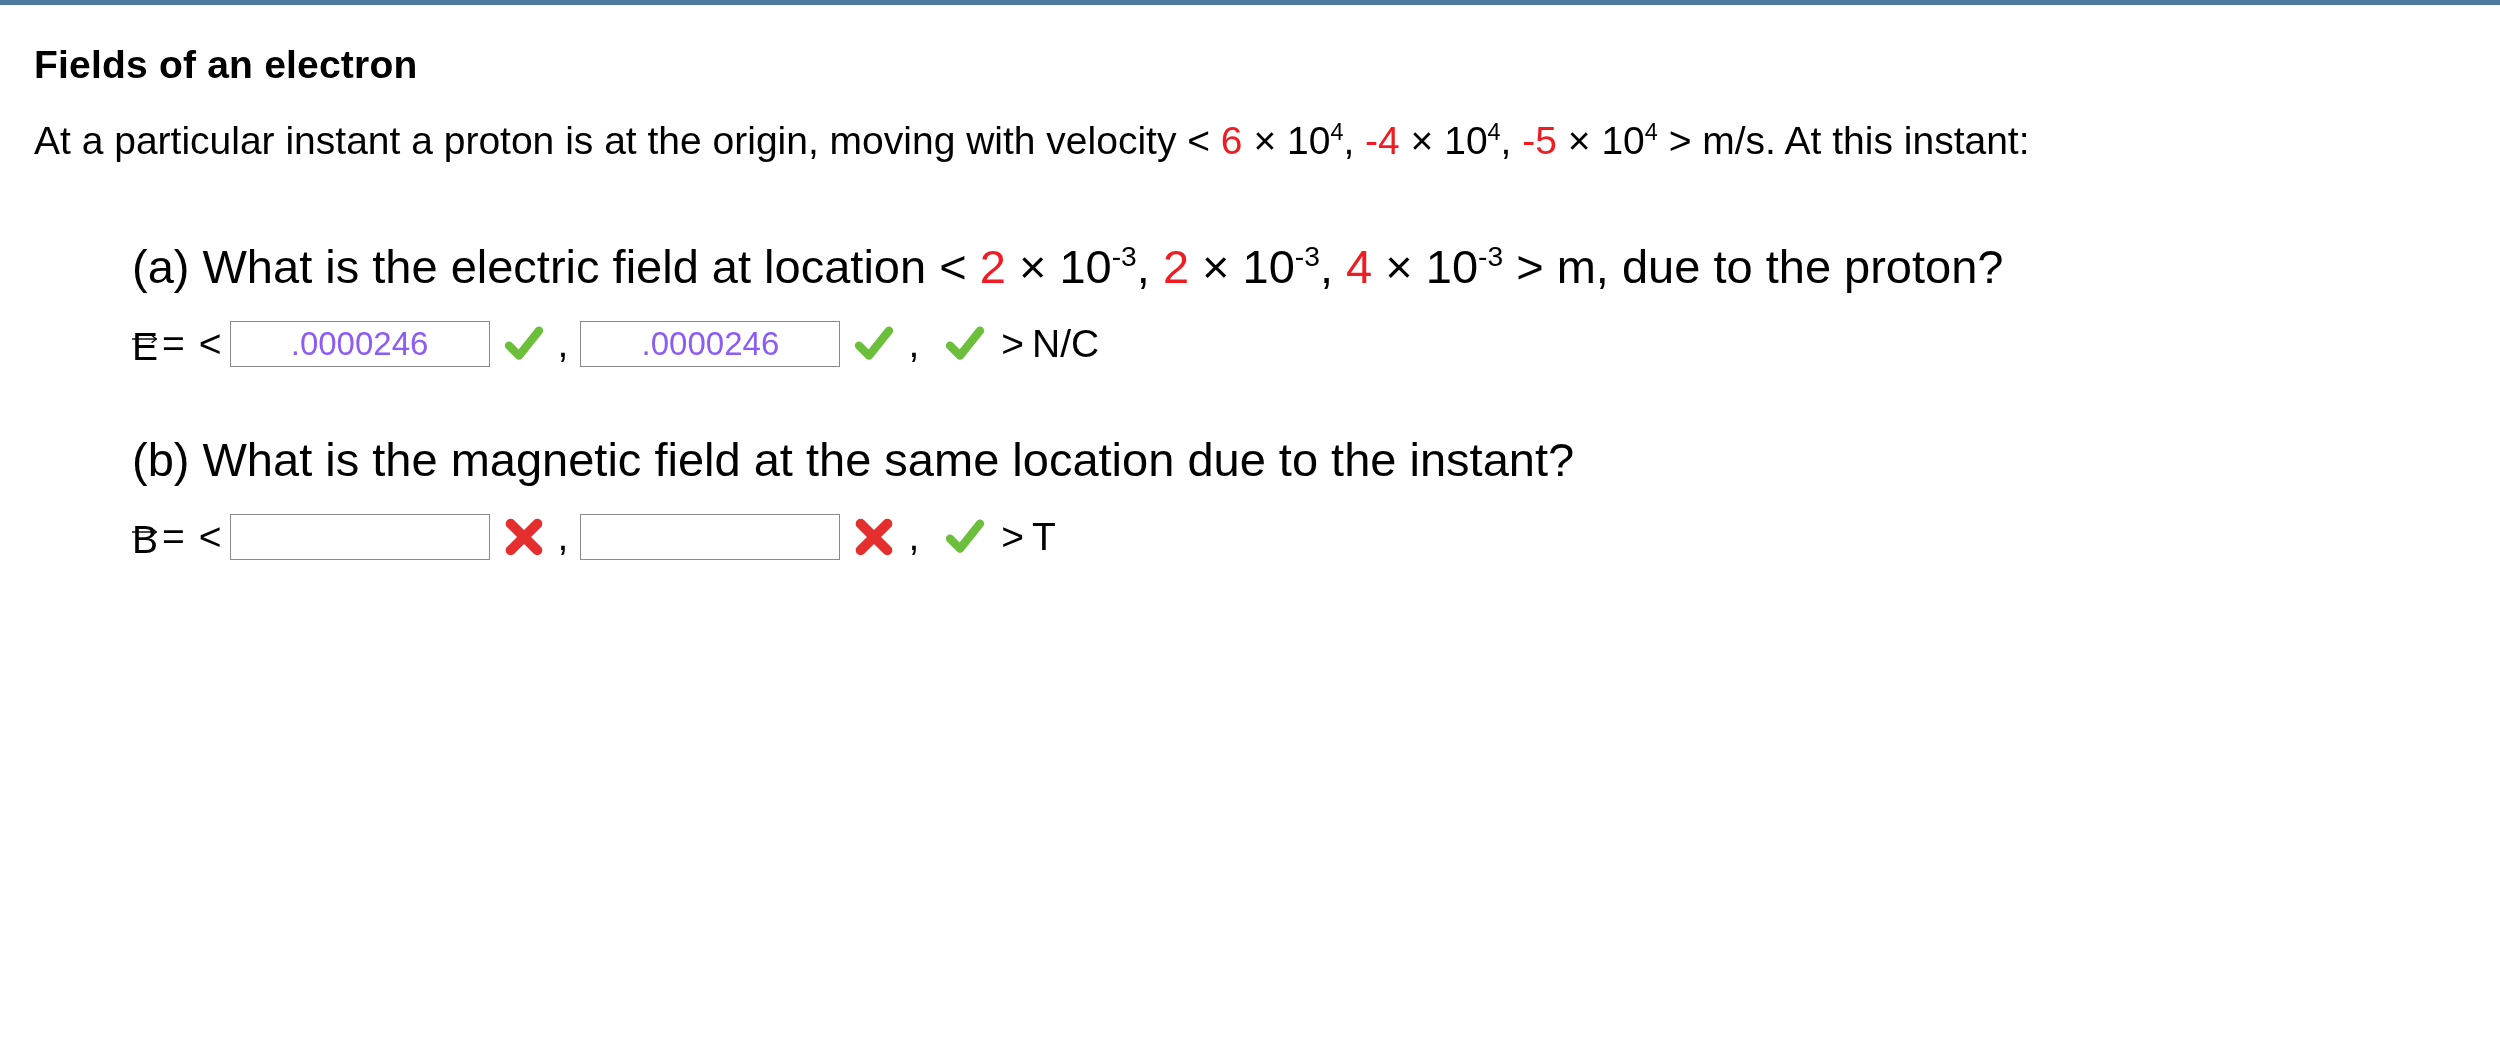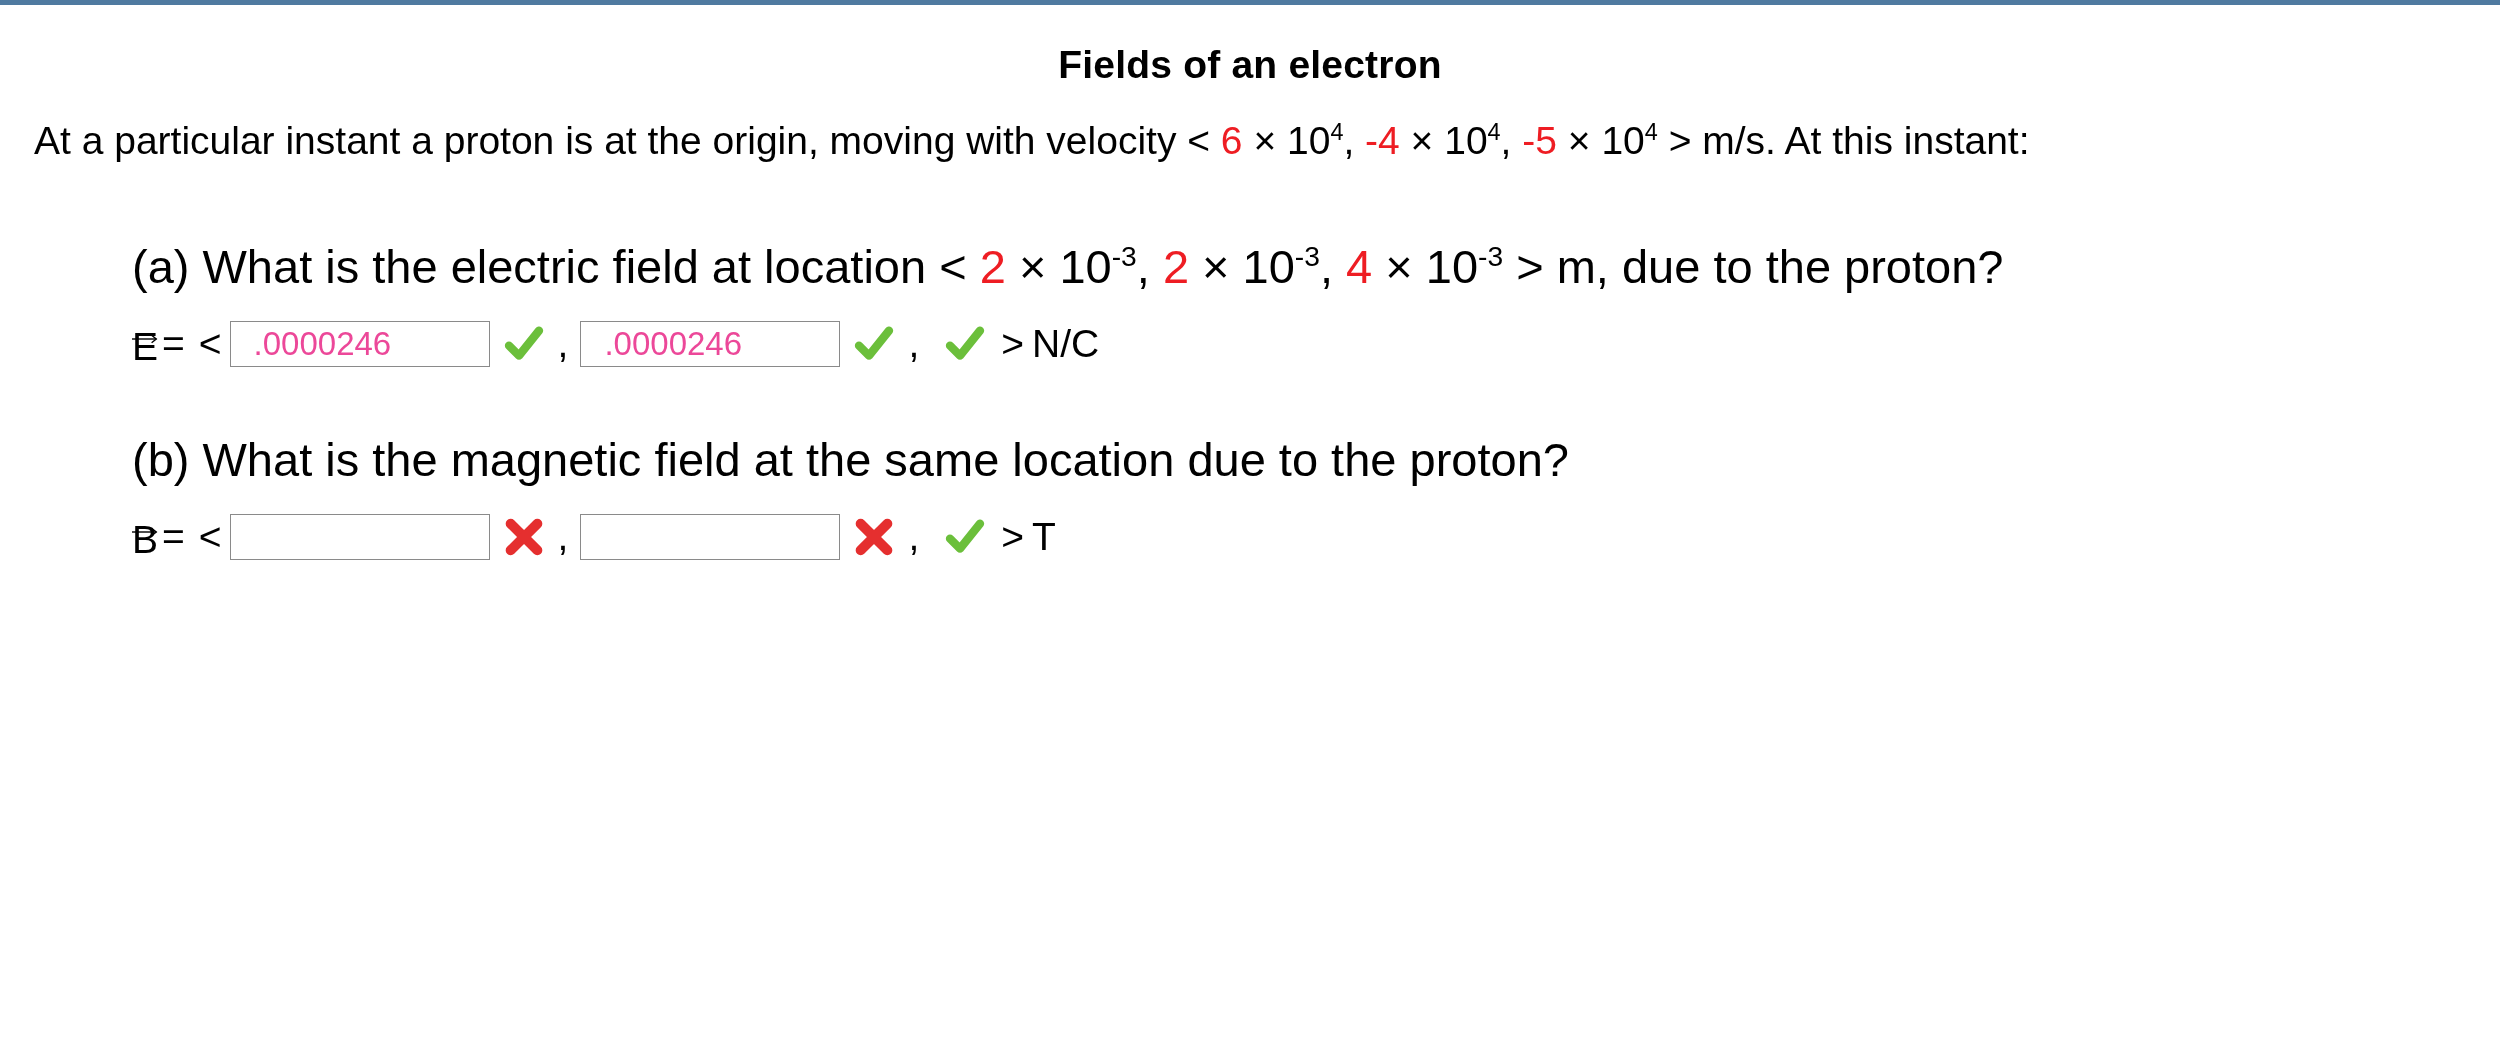--- a/index.html
+++ b/index.html
@@ -17,21 +17,20 @@
     border-top: 5px solid #4f7aa0;
     padding: 28px 34px;
   }
   .title {
     font-weight: 700;
     font-size: 39px;
     margin-top: 10px;
     margin-bottom: 28px;
     letter-spacing: 0.2px;
     color: #000;
-    text-align: center;
   }
   .intro {
     font-size: 39px;
     margin-bottom: 68px;
     line-height: 1.35;
     color: #000;
   }
   .intro .hl { color: #ee1d23; }
 
   .section {
@@ -74,21 +73,22 @@
 
   input.answer-input {
     font-family: Arial, Helvetica, sans-serif;
     font-size: 33px;
     height: 46px;
     width: 260px;
     padding: 0 23px;
     border: 1px solid #8a8a8a;
     box-sizing: border-box;
     background: #fff;
-    color: #ec4899;
+    color: #8b5cf6;
+    text-align: center;
   }
 
   .mark {
     width: 40px;
     height: 40px;
     margin: 0 10px 0 14px;
     flex: 0 0 auto;
   }
   .mark svg { width: 100%; height: 100%; display: block; }
 
@@ -154,21 +154,21 @@
           </svg>
       </span>
 
       <span class="unit">
         <span class="gt-inline">&gt;</span><span>N/C</span>
       </span>
     </div>
   </div>
 
   <div class="section">
-    <div class="question">(b) What is the magnetic field at the same location due to the proton?</div>
+    <div class="question">(b) What is the magnetic field at the same location due to the instant?</div>
 
     <div class="answer-row">
       <span class="vec">
         <span class="arrow-over">
           <svg viewBox="0 0 30 10">
               <line x1="0" y1="5" x2="26" y2="5" stroke="#000" stroke-width="1.5"></line>
               <polyline points="21,1 26,5 21,9" fill="none" stroke="#000" stroke-width="1.5"></polyline>
             </svg>
         </span>
         <span>B</span>

